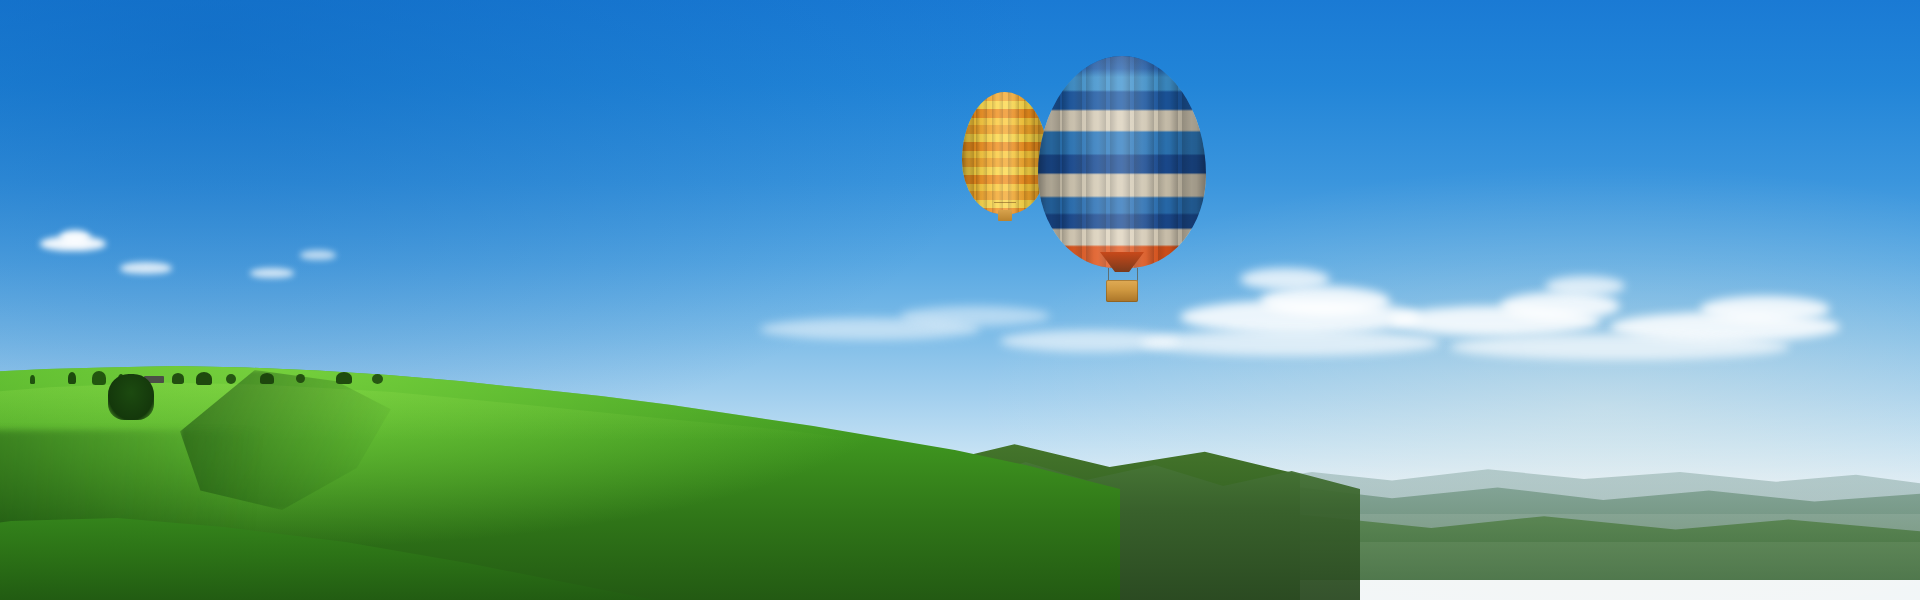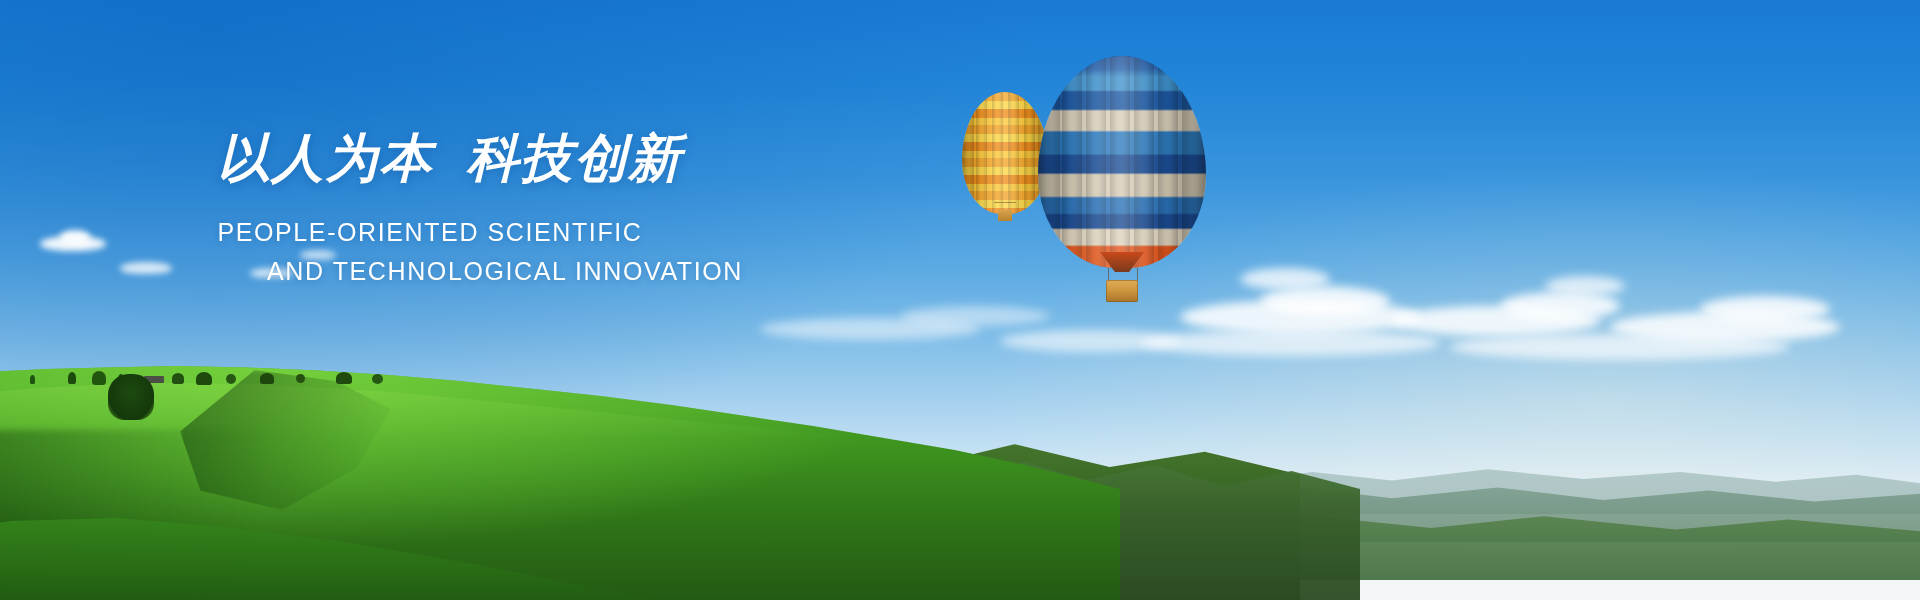--- a/index.html
+++ b/index.html
@@ -272,21 +272,14 @@
       <div style="position:absolute;left:276px;bottom:3px;width:9px;height:9px;background:#245010;border-radius:50%;"></div>
       <div style="position:absolute;left:316px;bottom:2px;width:16px;height:12px;background:#1f4c0e;border-radius:50% 50% 20% 20%;"></div>
       <div style="position:absolute;left:352px;bottom:2px;width:11px;height:10px;background:#275813;border-radius:50%;"></div>
     </div>
 
     <div style="position:absolute;left:108px;bottom:180px;width:46px;height:46px;
                 background:radial-gradient(ellipse at 50% 40%,#1c4a10 0%,#14380b 70%,rgba(20,56,11,0) 100%);
                 border-radius:45% 45% 35% 35%;"></div>
   </div>
 
-  <div class="copy">
-    <h1 class="headline">以人为本  科技创新</h1>
-    <p class="sub">
-      <span class="sub-line l1">PEOPLE-ORIENTED SCIENTIFIC</span>
-      <span class="sub-line l2">AND TECHNOLOGICAL INNOVATION</span>
-    </p>
-  </div>
 
 </div>
 
 </body></html>

